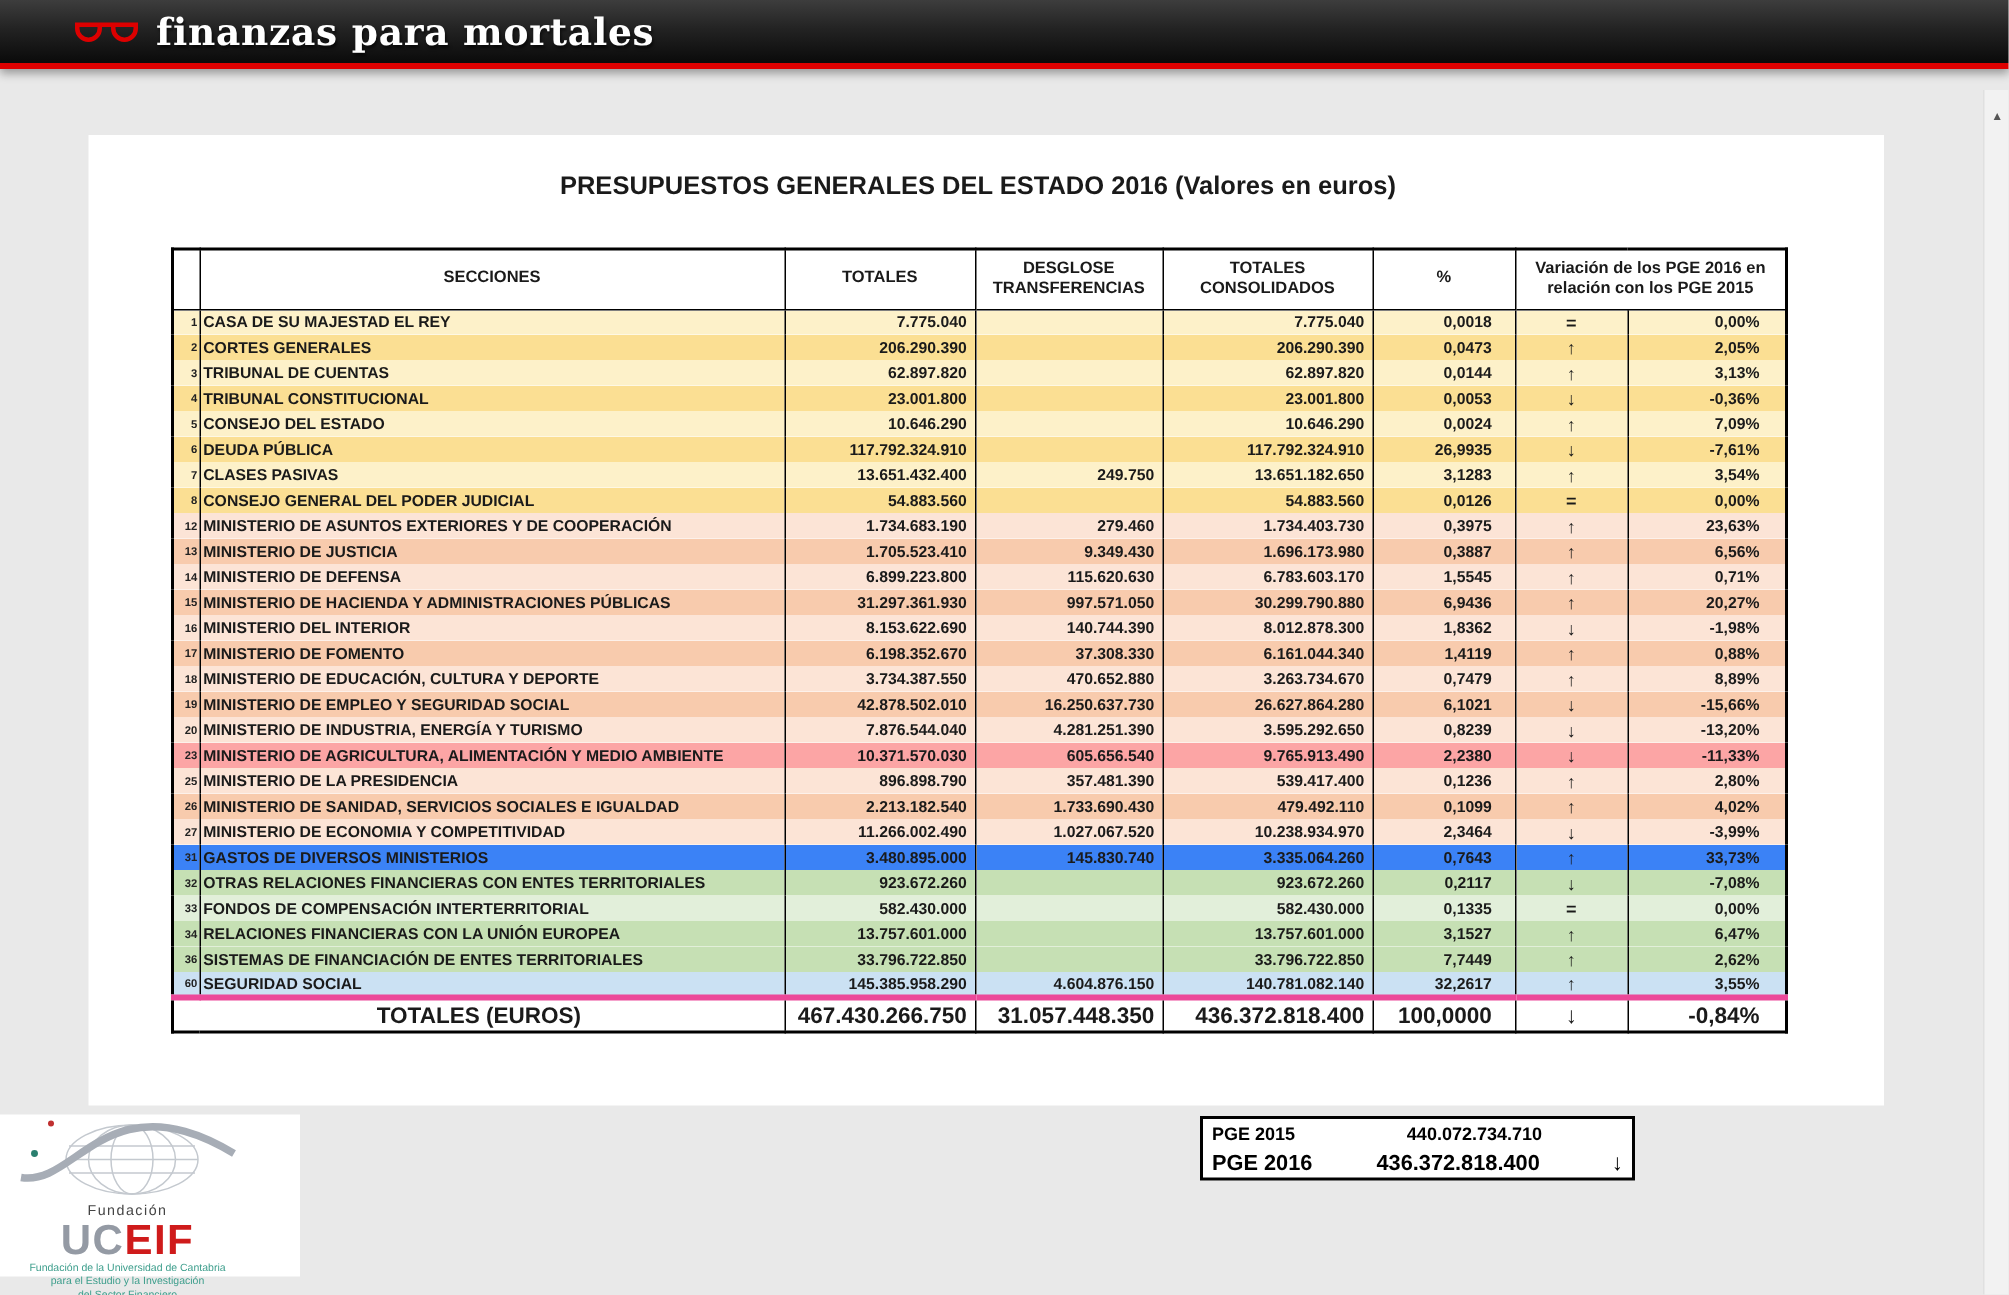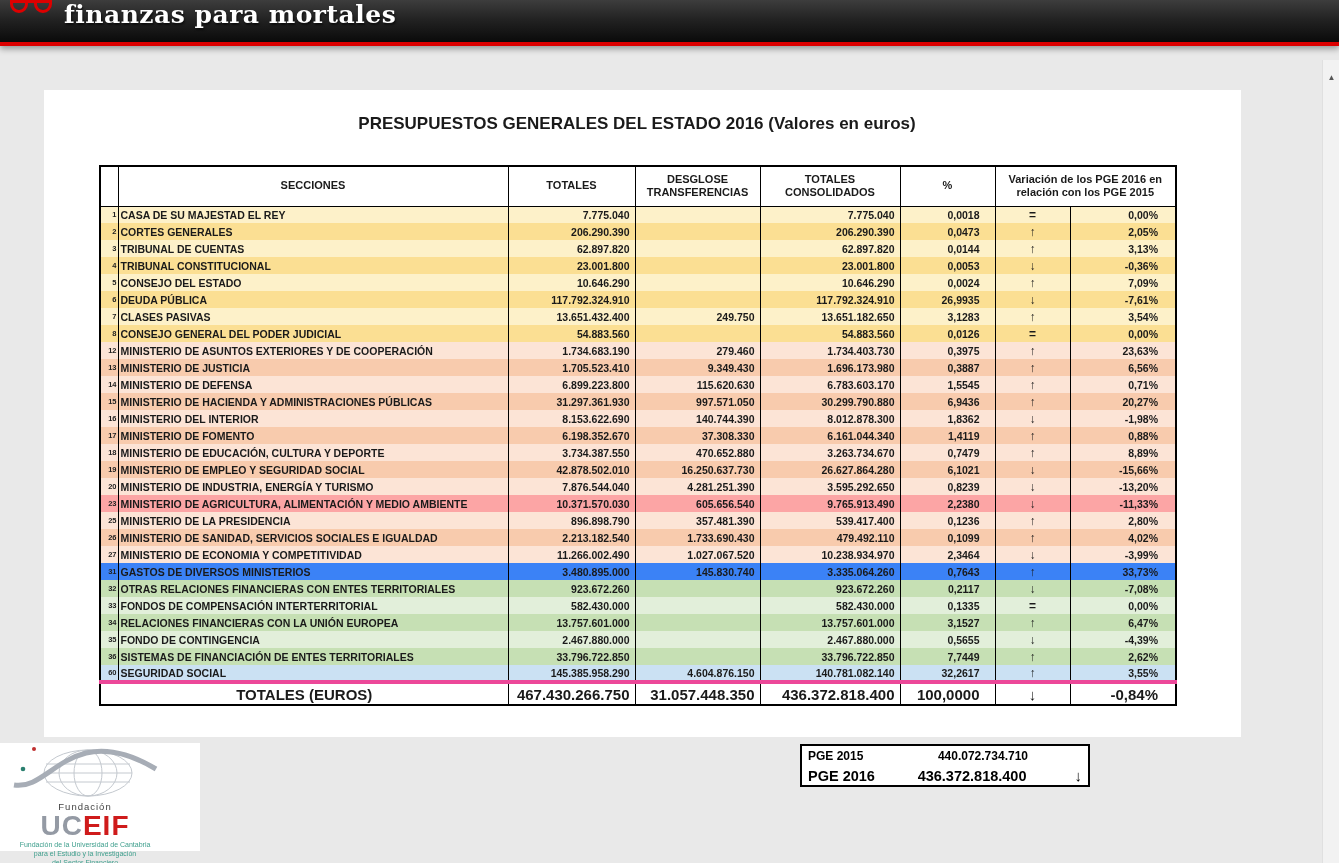--- a/index.html
+++ b/index.html
@@ -2,38 +2,38 @@
 <html><head>
 <meta charset="utf-8">
 <style>
   * { margin:0; padding:0; box-sizing:border-box; }
   html,body { width:1339px; height:863px; overflow:hidden; background:#e9e9e9;
               font-family:"Liberation Sans", sans-serif; }
 
   
   .site-header { position:absolute; left:0; top:0; width:1339px; height:46px;
     background:linear-gradient(#3d3d3d 0%, #232323 45%, #0a0a0a 100%);
-    border-bottom:4px solid #dd0000; display:flex; 
-    box-shadow:0 3px 6px rgba(0,0,0,0.35); z-index:5; }
+    border-bottom:4px solid #dd0000; display:flex; align-items:center;
+    box-shadow:0 3px 6px rgba(0,0,0,0.35); z-index:5;padding-left:40px; }
   .glasses { display:flex; align-items:flex-start; margin-left:10px; }
   .lens { width:18px; height:13px; border:3px solid #dd0000;
           border-radius:0 0 11px 11px; }
   .bridge { width:6px; height:3px; background:#dd0000; margin-top:0; }
   .brand { color:#fff; font-family:"DejaVu Serif", serif; font-weight:bold;
            font-size:25px; margin-left:12px; letter-spacing:0.5px;
            text-shadow:1px 2px 2px rgba(0,0,0,0.6); }
 
   
   .scroll-track { position:absolute; right:0; top:60px; width:17px; height:803px;
     background:#f2f2f2; border-left:1px solid #e0e0e0; }
   .scroll-up { position:absolute; top:10px; left:0; width:17px; height:16px;
     text-align:center; font-size:8px; color:#555; line-height:16px; cursor:default; }
 
   
-  .card { position:absolute; left:44px; top:90px; width:1197px; height:647px;
+  .card { position:absolute; left:59px; top:90px; width:1197px; height:647px;
           background:#ffffff; }
   .page-title { margin-top:24px; text-align:center; font-size:17px; font-weight:bold;
                 color:#1a1a1a; width:1076px; margin-left:55px; }
 
   
   .tbl-wrap { position:absolute; left:55px; top:75px; }
   table.budget { border-collapse:collapse; table-layout:fixed; width:1076px;
     border:2px solid #000; font-weight:700; font-size:10.5px; color:#1a1a1a; }
   table.budget col.w-num {width:18px;} table.budget col.w-name {width:390px;}
   table.budget col.w-tot {width:127px;} table.budget col.w-des {width:125px;}
@@ -362,30 +362,20 @@
           <tr style="background: rgb(198, 224, 180);">
             <td class="c-num">34</td>
             <td class="c-name">RELACIONES FINANCIERAS CON LA UNIÓN EUROPEA</td>
             <td class="c-tot">13.757.601.000</td>
             <td class="c-des"></td>
             <td class="c-con">13.757.601.000</td>
             <td class="c-pct">3,1527</td>
             <td class="c-dir">↑</td>
             <td class="c-var">6,47%</td>
           </tr>
-          <tr style="background: rgb(226, 239, 218);">
-            <td class="c-num">35</td>
-            <td class="c-name">FONDO DE CONTINGENCIA</td>
-            <td class="c-tot">2.467.880.000</td>
-            <td class="c-des"></td>
-            <td class="c-con">2.467.880.000</td>
-            <td class="c-pct">0,5655</td>
-            <td class="c-dir">↓</td>
-            <td class="c-var">-4,39%</td>
-          </tr>
           <tr style="background: rgb(198, 224, 180);">
             <td class="c-num">36</td>
             <td class="c-name">SISTEMAS DE FINANCIACIÓN DE ENTES TERRITORIALES</td>
             <td class="c-tot">33.796.722.850</td>
             <td class="c-des"></td>
             <td class="c-con">33.796.722.850</td>
             <td class="c-pct">7,7449</td>
             <td class="c-dir">↑</td>
             <td class="c-var">2,62%</td>
           </tr>

